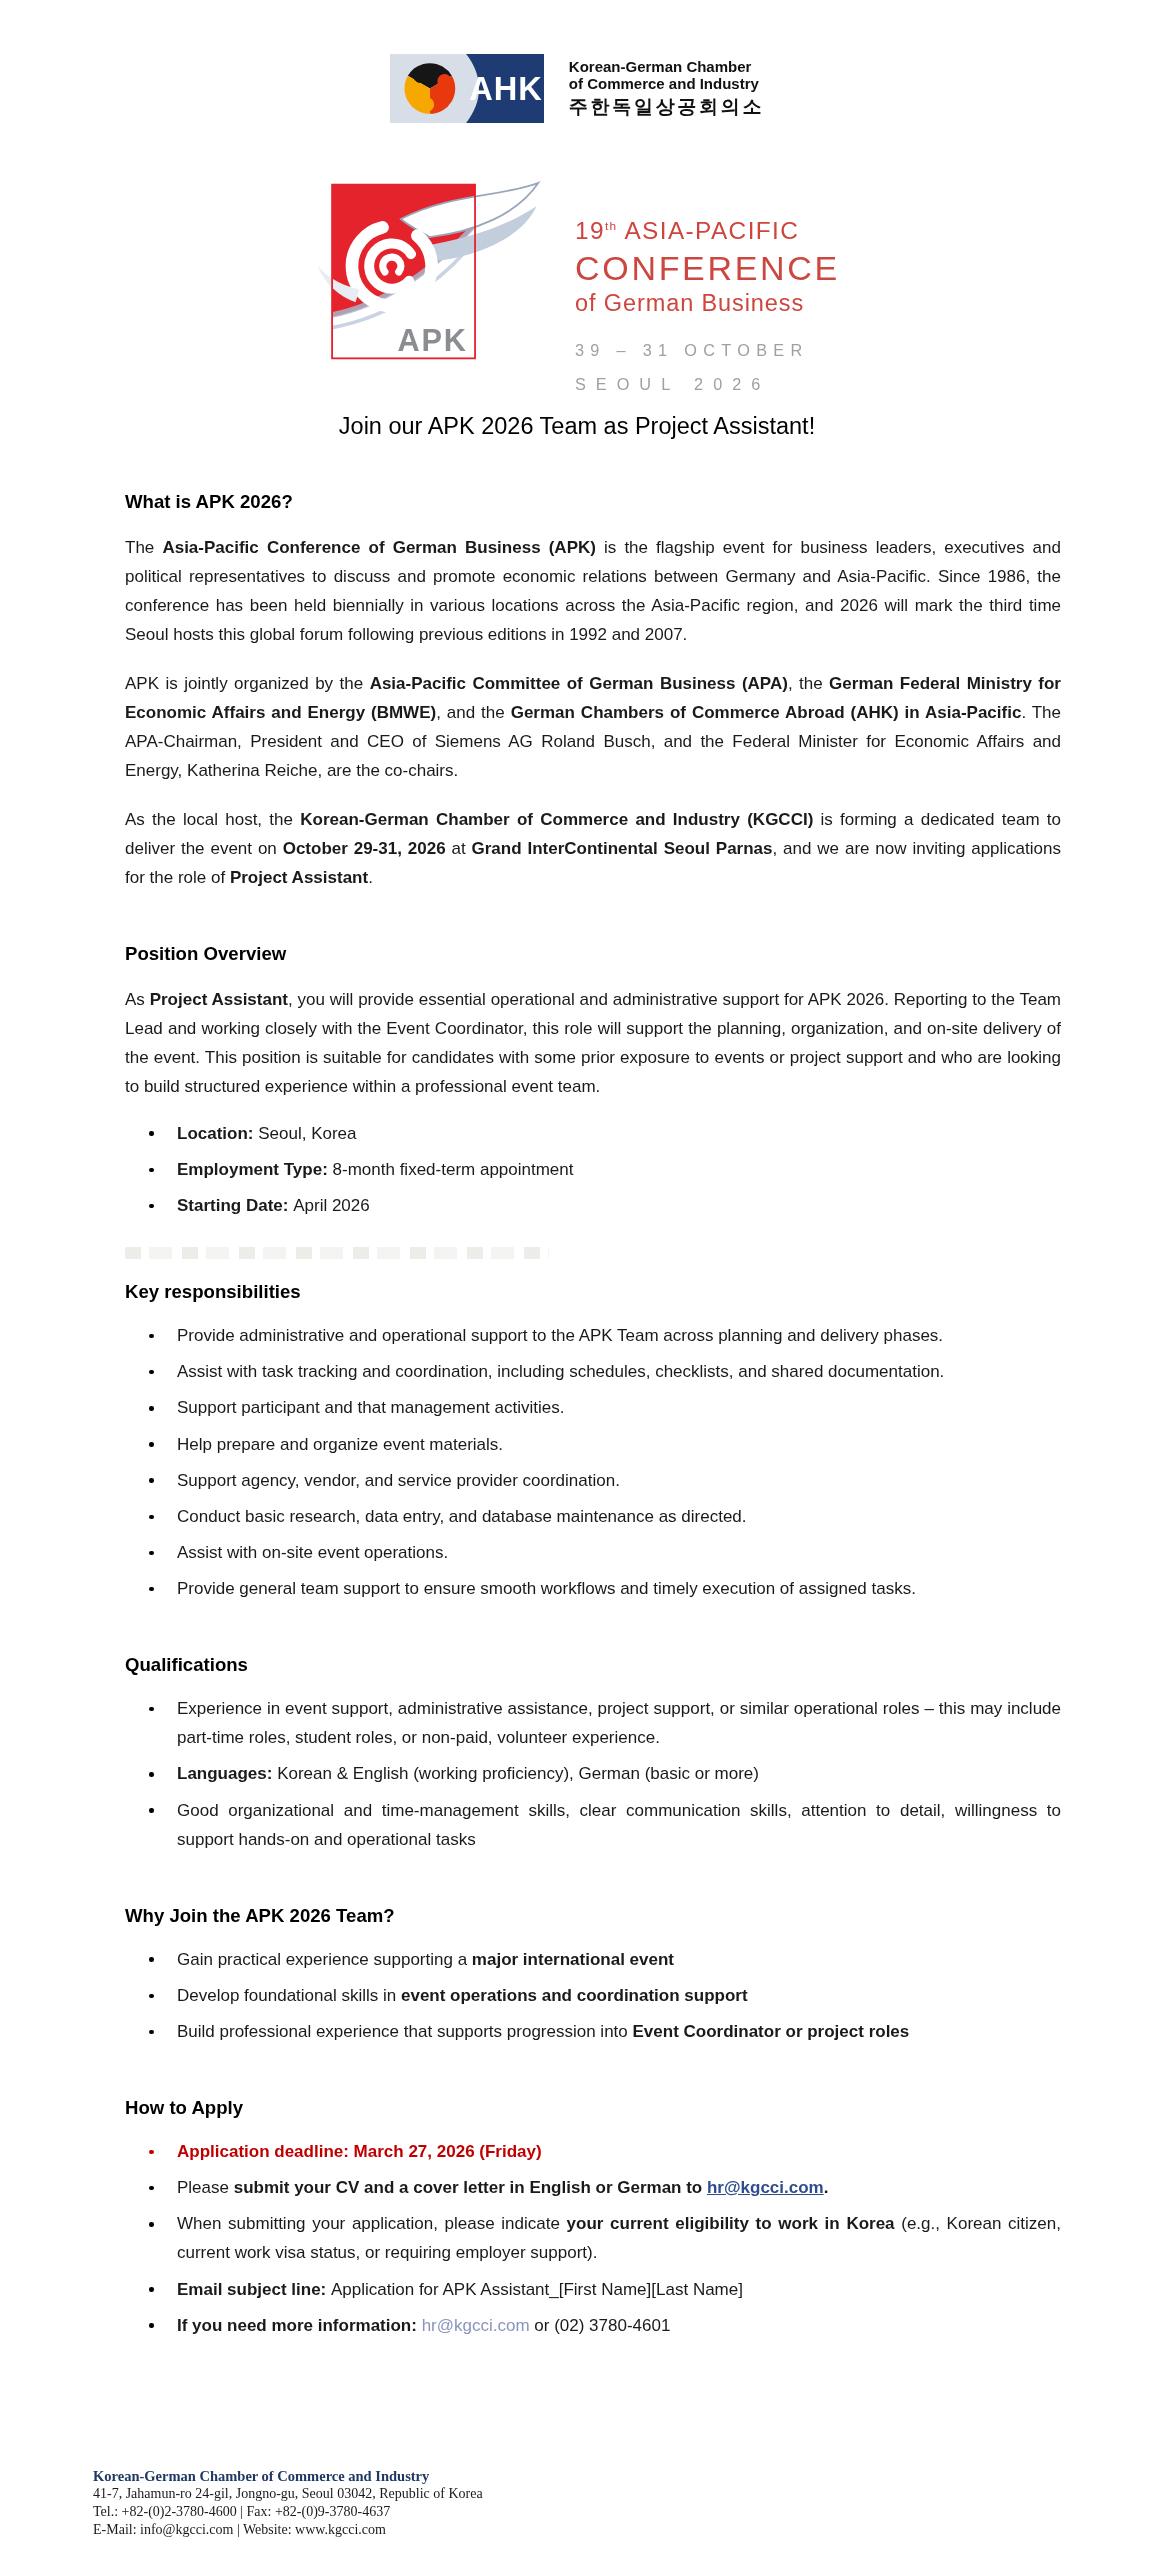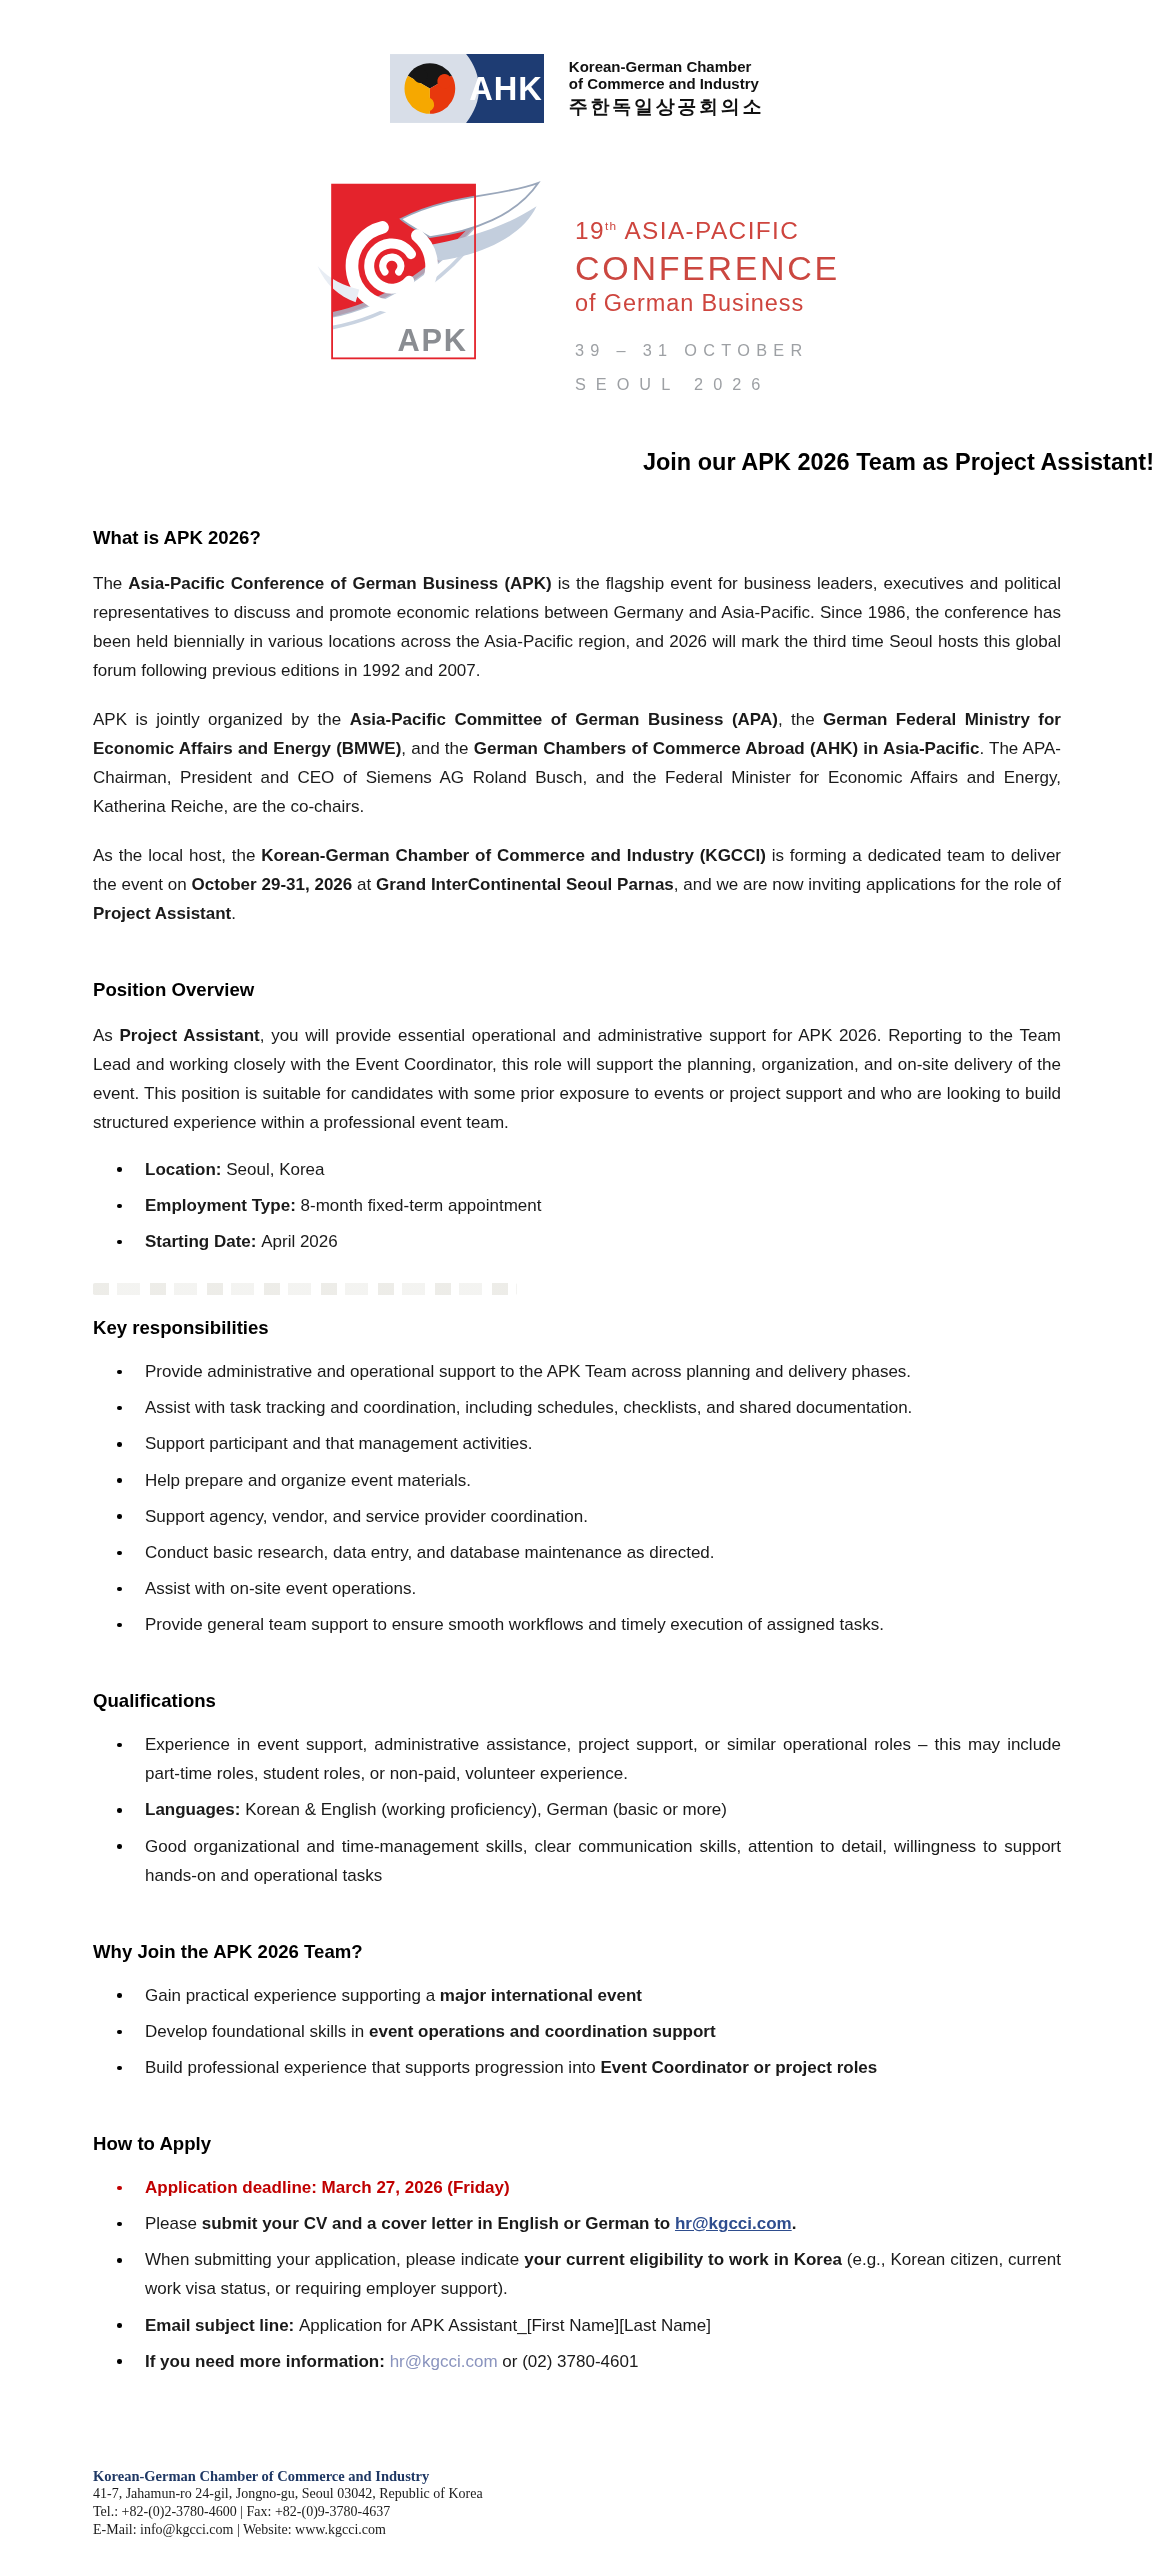--- a/index.html
+++ b/index.html
@@ -5,39 +5,39 @@
   * { box-sizing: border-box; margin: 0; padding: 0; }
   html,body { background:#ffffff; }
   .page {
     position: relative;
     width: 1154px; height: 2576px;
     background: #ffffff;
     overflow: hidden;
     font-family: "Liberation Sans", sans-serif;
     color: #1a1a1a;
   }
-  .content { padding: 0 93px; }
+  .content { padding: 0 93px; margin-left: 32px; }
 
   
   .ahk-logo { display:flex; justify-content:center; align-items:center; gap:25px; padding-top:54px; }
   .ahk-names { line-height:1.12; }
   .ahk-name-en { font-size:15px; font-weight:bold; color:#111; }
   .ahk-name-kr { font-size:19px; font-weight:bold; color:#111; letter-spacing:2.7px; margin-top:3.6px; }
 
   .apk-lockup { display:flex; justify-content:center; align-items:flex-start; gap:33px; margin-top:56px; }
   .apk-text { padding-top:38px; }
   .apk-red-1 { color:#ce453e; font-size:24.4px; letter-spacing:1.4px; }
   .apk-red-1 sup { font-size:11.8px; vertical-align:super; }
   .apk-red-2 { color:#cb4740; font-size:34px; letter-spacing:2.7px; margin-top:3.6px; }
   .apk-red-3 { color:#ce453e; font-size:23.5px; letter-spacing:0.9px; margin-top:2.7px; }
   .apk-gray-1 { color:#9da0a4; font-size:16.3px; letter-spacing:6.3px; margin-top:23.5px; }
   .apk-gray-2 { color:#9da0a4; font-size:16.3px; letter-spacing:10px; margin-top:15px; }
 
   
-  .doc-title { text-align:right; font-size:23.5px; font-weight:bold; color:#000; margin-top:55px; }
+  .doc-title { text-align:center; font-size:23.5px; font-weight:normal; color:#000; margin-top:19px; }
 
   
   .sec-heading { font-size:18.6px; font-weight:bold; color:#000; margin:51px 0 0; }
   .sec-heading.tight-top { margin-top:0; }
   p.body-para { font-size:17px; line-height:29px; text-align:justify; margin-top:20px; }
   ul.blist { list-style:none; margin-top:18px; }
   ul.blist li { position:relative; padding-left:52px; font-size:17px; line-height:29px; text-align:justify; margin-bottom:7.2px; }
   ul.blist li::before { content:""; position:absolute; left:24.4px; top:12.7px; width:4.5px; height:4.5px; border-radius:50%; background:#000; }
   ul.blist li.li-red::before { background:#C00000; }
   .b { font-weight:bold; }

